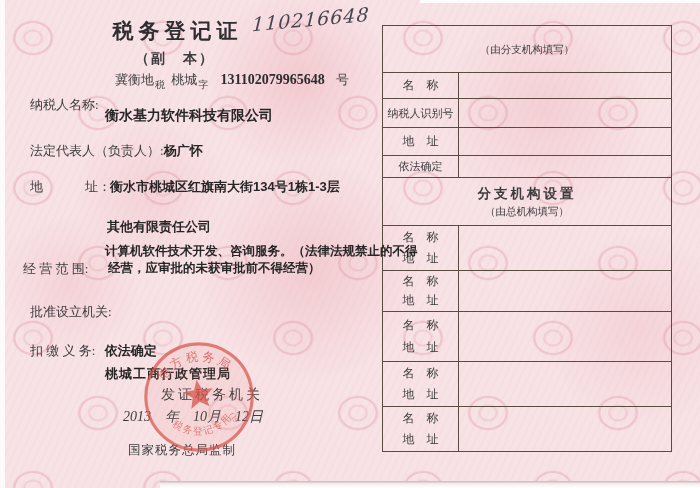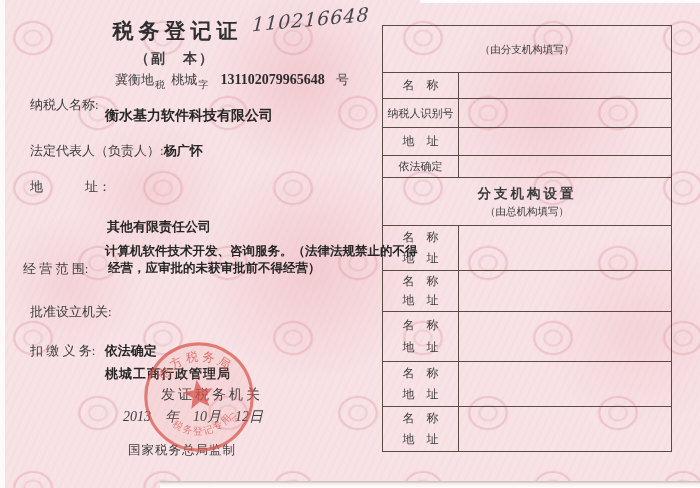--- a/index.html
+++ b/index.html
@@ -90,20 +90,21 @@
 
   <div class="t kai fz13" style="left:30px;top:96px">纳税人名称:</div>
   <div class="t val" style="left:105px;top:107px;font-size:14px">衡水基力软件科技有限公司</div>
 
   <div class="t kai fz13" style="left:30px;top:142px">
     <span>法定代表人（负责人）:</span><span class="val" style="position:static">杨广怀</span>
   </div>
 
   <div class="t kai fz13" style="left:30px;top:178px">地</div>
   <div class="t kai fz13" style="left:85px;top:178px">址：</div>
+  <div class="t val" style="left:110px;top:178px;font-size:13px">衡水市桃城区红旗南大街134号1栋1-3层</div>
 
   <div class="t val" style="left:107px;top:218px;font-size:13px">其他有限责任公司</div>
 
   <div class="t val scope1" style="left:105px;top:243px;font-size:12.5px">计算机软件技术开发、咨询服务。（法律法规禁止的不得</div>
   <div class="t kai fz13" style="left:23px;top:260px">经 营 范 围:</div>
   <div class="t val" style="left:108px;top:260px;font-size:12.5px">经营，应审批的未获审批前不得经营）</div>
 
   <div class="t kai fz13" style="left:30px;top:342px">
     <span>扣 缴 义 务:</span>
     <span class="val" style="position:static;font-size:13px;margin-left:6px">依法确定</span>

